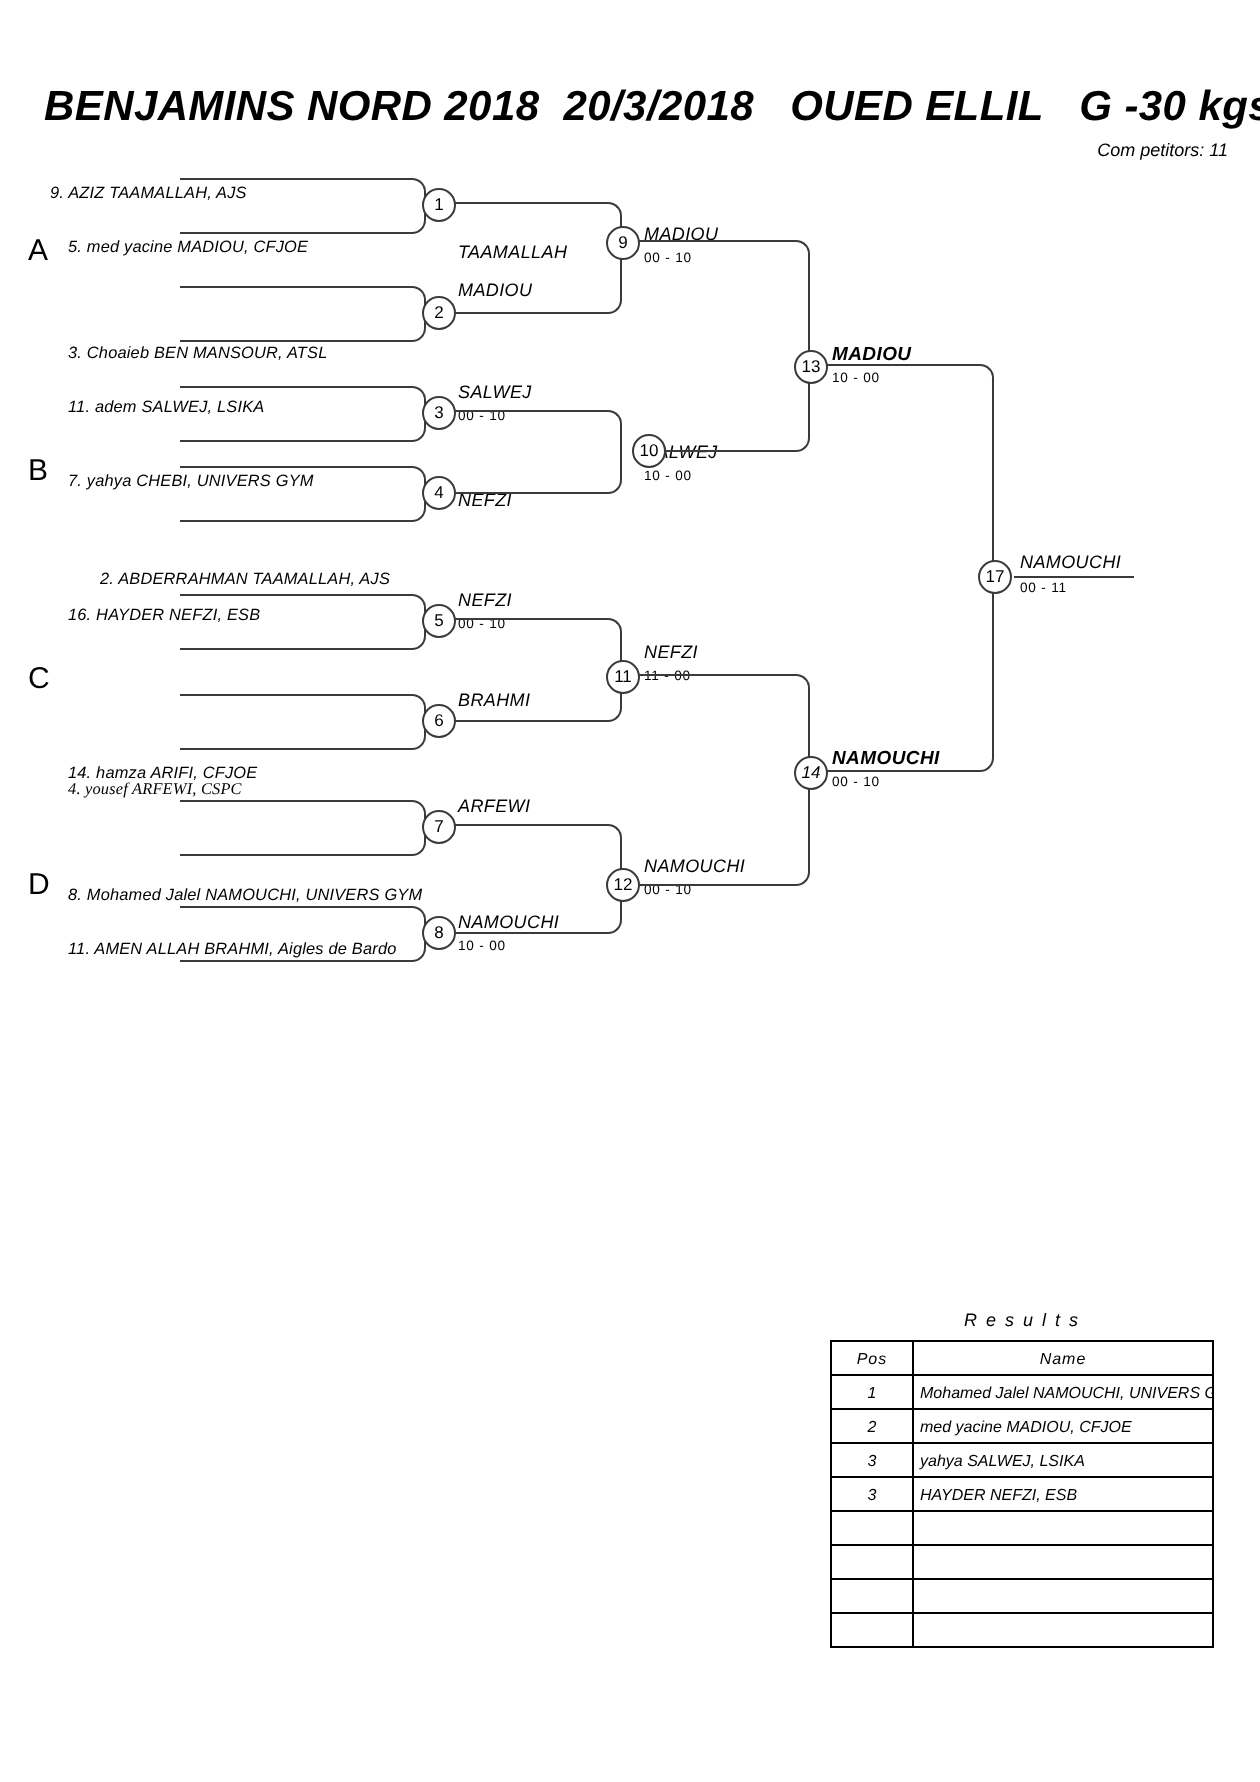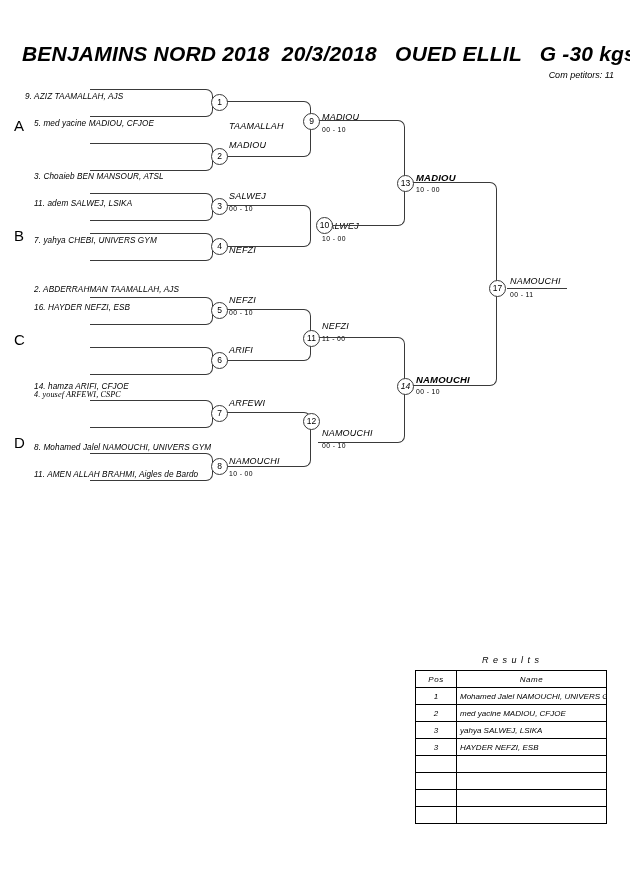--- a/index.html
+++ b/index.html
@@ -167,21 +167,21 @@
   <div class="bracket-pair" style="left:90px; top:297px; width:122px; height:26px;"></div>
   <div class="bracket-pair" style="left:90px; top:347px; width:122px; height:26px;"></div>
   <div class="bracket-pair" style="left:90px; top:400px; width:122px; height:26px;"></div>
   <div class="bracket-pair" style="left:90px; top:453px; width:122px; height:26px;"></div>
 
   <div class="player" style="left:25px; top:92px;">9. AZIZ TAAMALLAH, AJS</div>
   <div class="player" style="left:34px; top:119px;">5. med yacine MADIOU, CFJOE</div>
   <div class="player" style="left:34px; top:172px;">3. Choaieb BEN MANSOUR, ATSL</div>
   <div class="player" style="left:34px; top:199px;">11. adem SALWEJ, LSIKA</div>
   <div class="player" style="left:34px; top:236px;">7. yahya CHEBI, UNIVERS GYM</div>
-  <div class="player" style="left:34px; top:285px;">2. ABDERRAHMAN TAAMALLAH, AJS</div>
+  <div class="player" style="left:50px; top:285px;">2. ABDERRAHMAN TAAMALLAH, AJS</div>
   <div class="player" style="left:34px; top:303px;">16. HAYDER NEFZI, ESB</div>
   <div class="player" style="left:34px; top:382px;">14. hamza ARIFI, CFJOE</div>
   <div class="player" style="left:34px; top:390px;font-family:Liberation Serif, serif;">4. yousef ARFEWI, CSPC</div>
   <div class="player" style="left:34px; top:443px;">8. Mohamed Jalel NAMOUCHI, UNIVERS GYM</div>
   <div class="player" style="left:34px; top:470px;">11. AMEN ALLAH BRAHMI, Aigles de Bardo</div>
 
   <div class="match-circle" style="left:211px; top:94px;">1</div>
   <div class="match-circle" style="left:211px; top:148px;">2</div>
   <div class="match-circle" style="left:211px; top:198px;">3</div>
   <div class="match-circle" style="left:211px; top:238px;">4</div>
@@ -190,41 +190,41 @@
   <div class="match-circle" style="left:211px; top:405px;">7</div>
   <div class="match-circle" style="left:211px; top:458px;">8</div>
 
   <div class="winner" style="left:229px; top:87px;margin-top:34px;">TAAMALLAH</div>
   <div class="winner" style="left:229px; top:140px;">MADIOU</div>
   <div class="winner" style="left:229px; top:191px;">SALWEJ</div>
   <div class="score" style="left:229px; top:205px;">00 - 10</div>
   <div class="winner" style="left:229px; top:245px;">NEFZI</div>
   <div class="winner" style="left:229px; top:295px;">NEFZI</div>
   <div class="score" style="left:229px; top:309px;">00 - 10</div>
-  <div class="winner" style="left:229px; top:345px;">ARIFI</div>
+  <div class="winner" style="left:229px; top:345px;">BRAHMI</div>
   <div class="winner" style="left:229px; top:398px;">ARFEWI</div>
   <div class="winner" style="left:229px; top:456px;">NAMOUCHI</div>
   <div class="score" style="left:229px; top:470px;">10 - 00</div>
 
   <div class="elbow-tr" style="left:226px; top:101px; width:84px; height:19px;"></div>
   <div class="elbow-br" style="left:226px; top:118px; width:84px; height:38px;"></div>
 
   <div class="elbow-tr" style="left:226px; top:205px; width:84px; height:19px;"></div>
   <div class="elbow-br" style="left:226px; top:222px; width:84px; height:24px;"></div>
 
   <div class="elbow-tr" style="left:226px; top:309px; width:84px; height:19px;"></div>
   <div class="elbow-br" style="left:226px; top:326px; width:84px; height:34px;"></div>
 
   <div class="elbow-tr" style="left:226px; top:412px; width:84px; height:19px;"></div>
   <div class="elbow-br" style="left:226px; top:429px; width:84px; height:37px;"></div>
 
   <div class="match-circle" style="left:303px; top:113px;">9</div>
   <div class="match-circle" style="left:316px; top:217px;">10</div>
   <div class="match-circle" style="left:303px; top:330px;">11</div>
-  <div class="match-circle" style="left:303px; top:413px;">12</div>
+  <div class="match-circle" style="left:303px; top:434px;">12</div>
 
   <div class="winner" style="left:322px; top:112px;">MADIOU</div>
   <div class="score" style="left:322px; top:126px;">00 - 10</div>
   <div class="winner" style="left:322px; top:221px;">SALWEJ</div>
   <div class="score" style="left:322px; top:235px;">10 - 00</div>
   <div class="winner" style="left:322px; top:321px;">NEFZI</div>
   <div class="score" style="left:322px; top:335px;">11 - 00</div>
   <div class="winner" style="left:322px; top:428px;">NAMOUCHI</div>
   <div class="score" style="left:322px; top:442px;">00 - 10</div>
 

